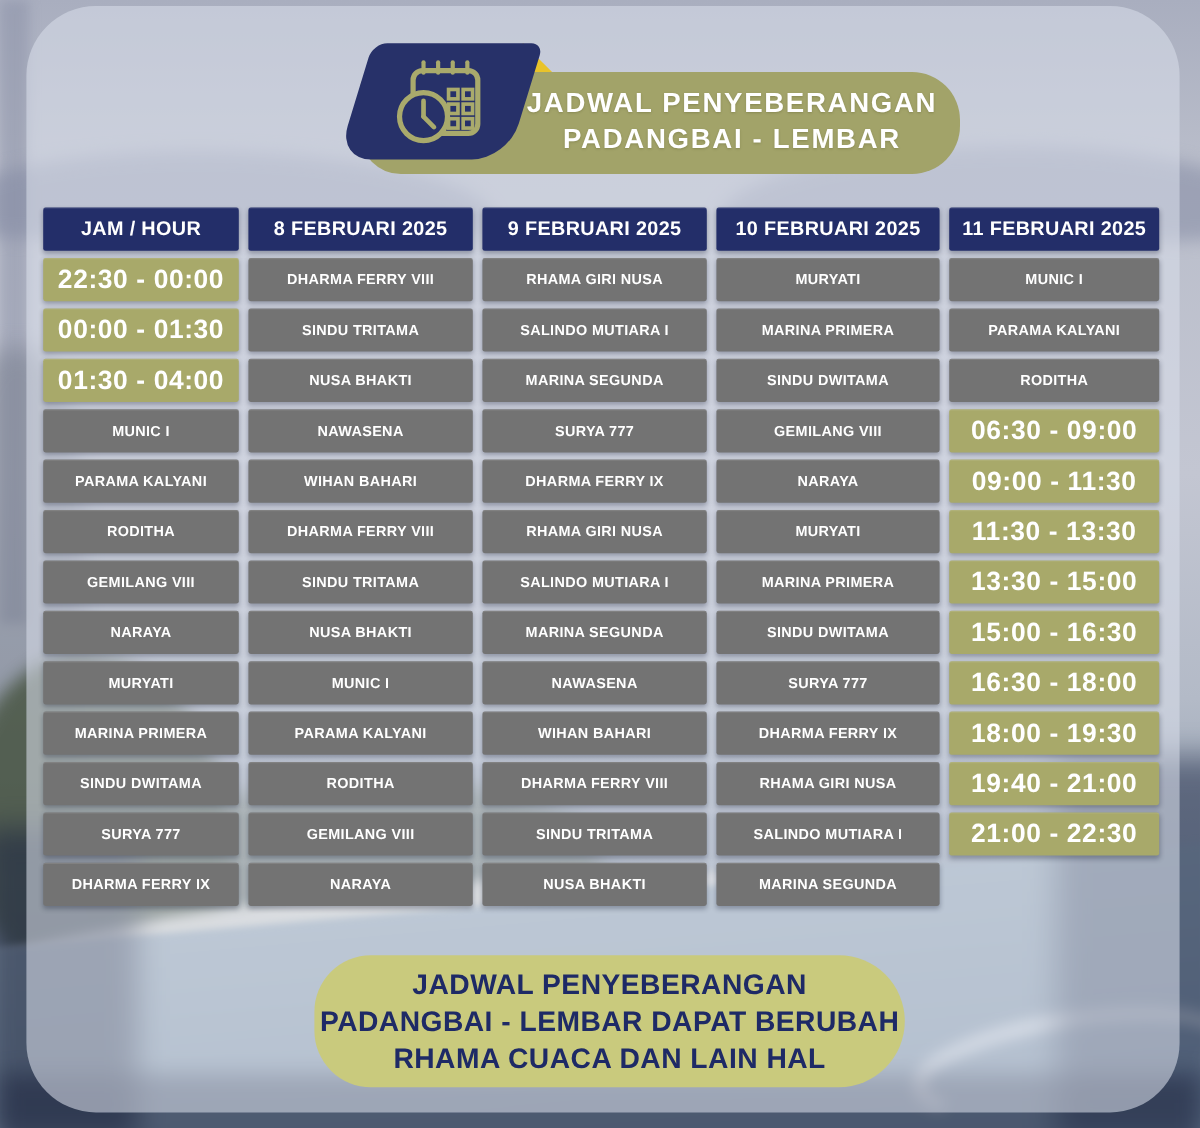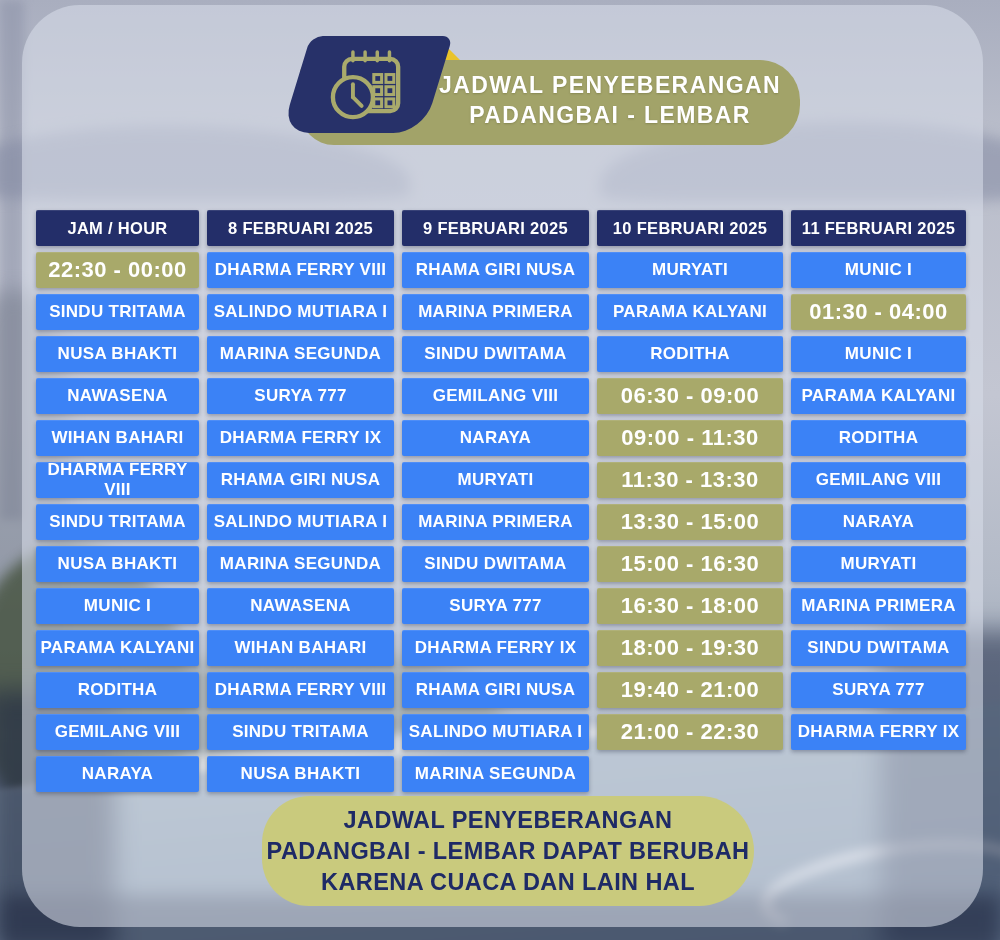--- a/index.html
+++ b/index.html
@@ -41,27 +41,27 @@
   .hdr-line{color:#fff;font-weight:bold;font-size:23px;letter-spacing:1.4px;white-space:nowrap;
     text-shadow:0 1px 2px rgba(60,60,20,.25);}
   .hdr-tri{position:absolute;left:402px;top:36px;width:0;height:0;z-index:2;
     border-bottom:27px solid #e9c32a;border-left:34px solid transparent;border-right:27px solid transparent;}
   .hdr-navy{position:absolute;left:296px;top:36px;width:142px;height:97px;background:#273169;
     border-radius:12px 10px 30px 28px;transform:skewX(-17deg);z-index:4;
     display:flex;align-items:center;justify-content:center;}
   .hdr-icon{transform:skewX(17deg);}
   
   .schedule{position:absolute;left:36px;top:173px;z-index:5;display:grid;
-    grid-template-columns:163px 187px 187px 186px 175px;column-gap:8px;row-gap:6px;margin-top:37px;}
+    grid-template-columns:163px 187px 187px 186px 175px;column-gap:8px;row-gap:6px;}
   .cell{height:36px;display:flex;align-items:center;justify-content:center;border-radius:2px;
     color:#fff;font-weight:bold;text-align:center;
     box-shadow:0 2px 4px rgba(10,15,40,.3), inset 0 1px 0 rgba(255,255,255,.1);}
   .hcell{background:#232e69;font-size:16.5px;letter-spacing:.3px;}
   .tcell{background:#a8a96a;font-size:22px;letter-spacing:.5px;}
-  .fcell{background:#3b82f6;font-size:17px;letter-spacing:.3px;}
+  .fcell{background:#737373;font-size:12px;letter-spacing:.3px;}
   
   .footer{position:absolute;left:262px;top:796px;width:492px;height:110px;z-index:5;
     background:#c9ca7d;border-radius:48px 56px 56px 48px;
     display:flex;flex-direction:column;justify-content:center;align-items:center;}
   .f-line{color:#1e2a66;font-weight:bold;font-size:23.5px;line-height:31px;letter-spacing:.4px;white-space:nowrap;}
 </style>
 </head>
 <body>
 
 <div class="canvas">
@@ -111,20 +111,21 @@
     <div class="cell hcell">JAM / HOUR</div>
     <div class="cell hcell">8 FEBRUARI 2025</div>
     <div class="cell hcell">9 FEBRUARI 2025</div>
     <div class="cell hcell">10 FEBRUARI 2025</div>
     <div class="cell hcell">11 FEBRUARI 2025</div>
   <div class="cell tcell">22:30 - 00:00</div>
       <div class="cell fcell">DHARMA FERRY VIII</div>
       <div class="cell fcell">RHAMA GIRI NUSA</div>
       <div class="cell fcell">MURYATI</div>
       <div class="cell fcell">MUNIC I</div>
+      <div class="cell tcell">00:00 - 01:30</div>
       <div class="cell fcell">SINDU TRITAMA</div>
       <div class="cell fcell">SALINDO MUTIARA I</div>
       <div class="cell fcell">MARINA PRIMERA</div>
       <div class="cell fcell">PARAMA KALYANI</div>
       <div class="cell tcell">01:30 - 04:00</div>
       <div class="cell fcell">NUSA BHAKTI</div>
       <div class="cell fcell">MARINA SEGUNDA</div>
       <div class="cell fcell">SINDU DWITAMA</div>
       <div class="cell fcell">RODITHA</div>
       <div class="cell fcell">MUNIC I</div>
@@ -174,16 +175,16 @@
       <div class="cell tcell">21:00 - 22:30</div>
       <div class="cell fcell">DHARMA FERRY IX</div>
       <div class="cell fcell">NARAYA</div>
       <div class="cell fcell">NUSA BHAKTI</div>
       <div class="cell fcell">MARINA SEGUNDA</div>
     </div>
 
   <div class="footer">
     <span class="f-line">JADWAL PENYEBERANGAN</span>
     <span class="f-line">PADANGBAI - LEMBAR DAPAT BERUBAH</span>
-    <span class="f-line">KARENA CUACA DAN LAIN HAL</span>
+    <span class="f-line">RHAMA CUACA DAN LAIN HAL</span>
   </div>
 
 </div>
 
 </body></html>

